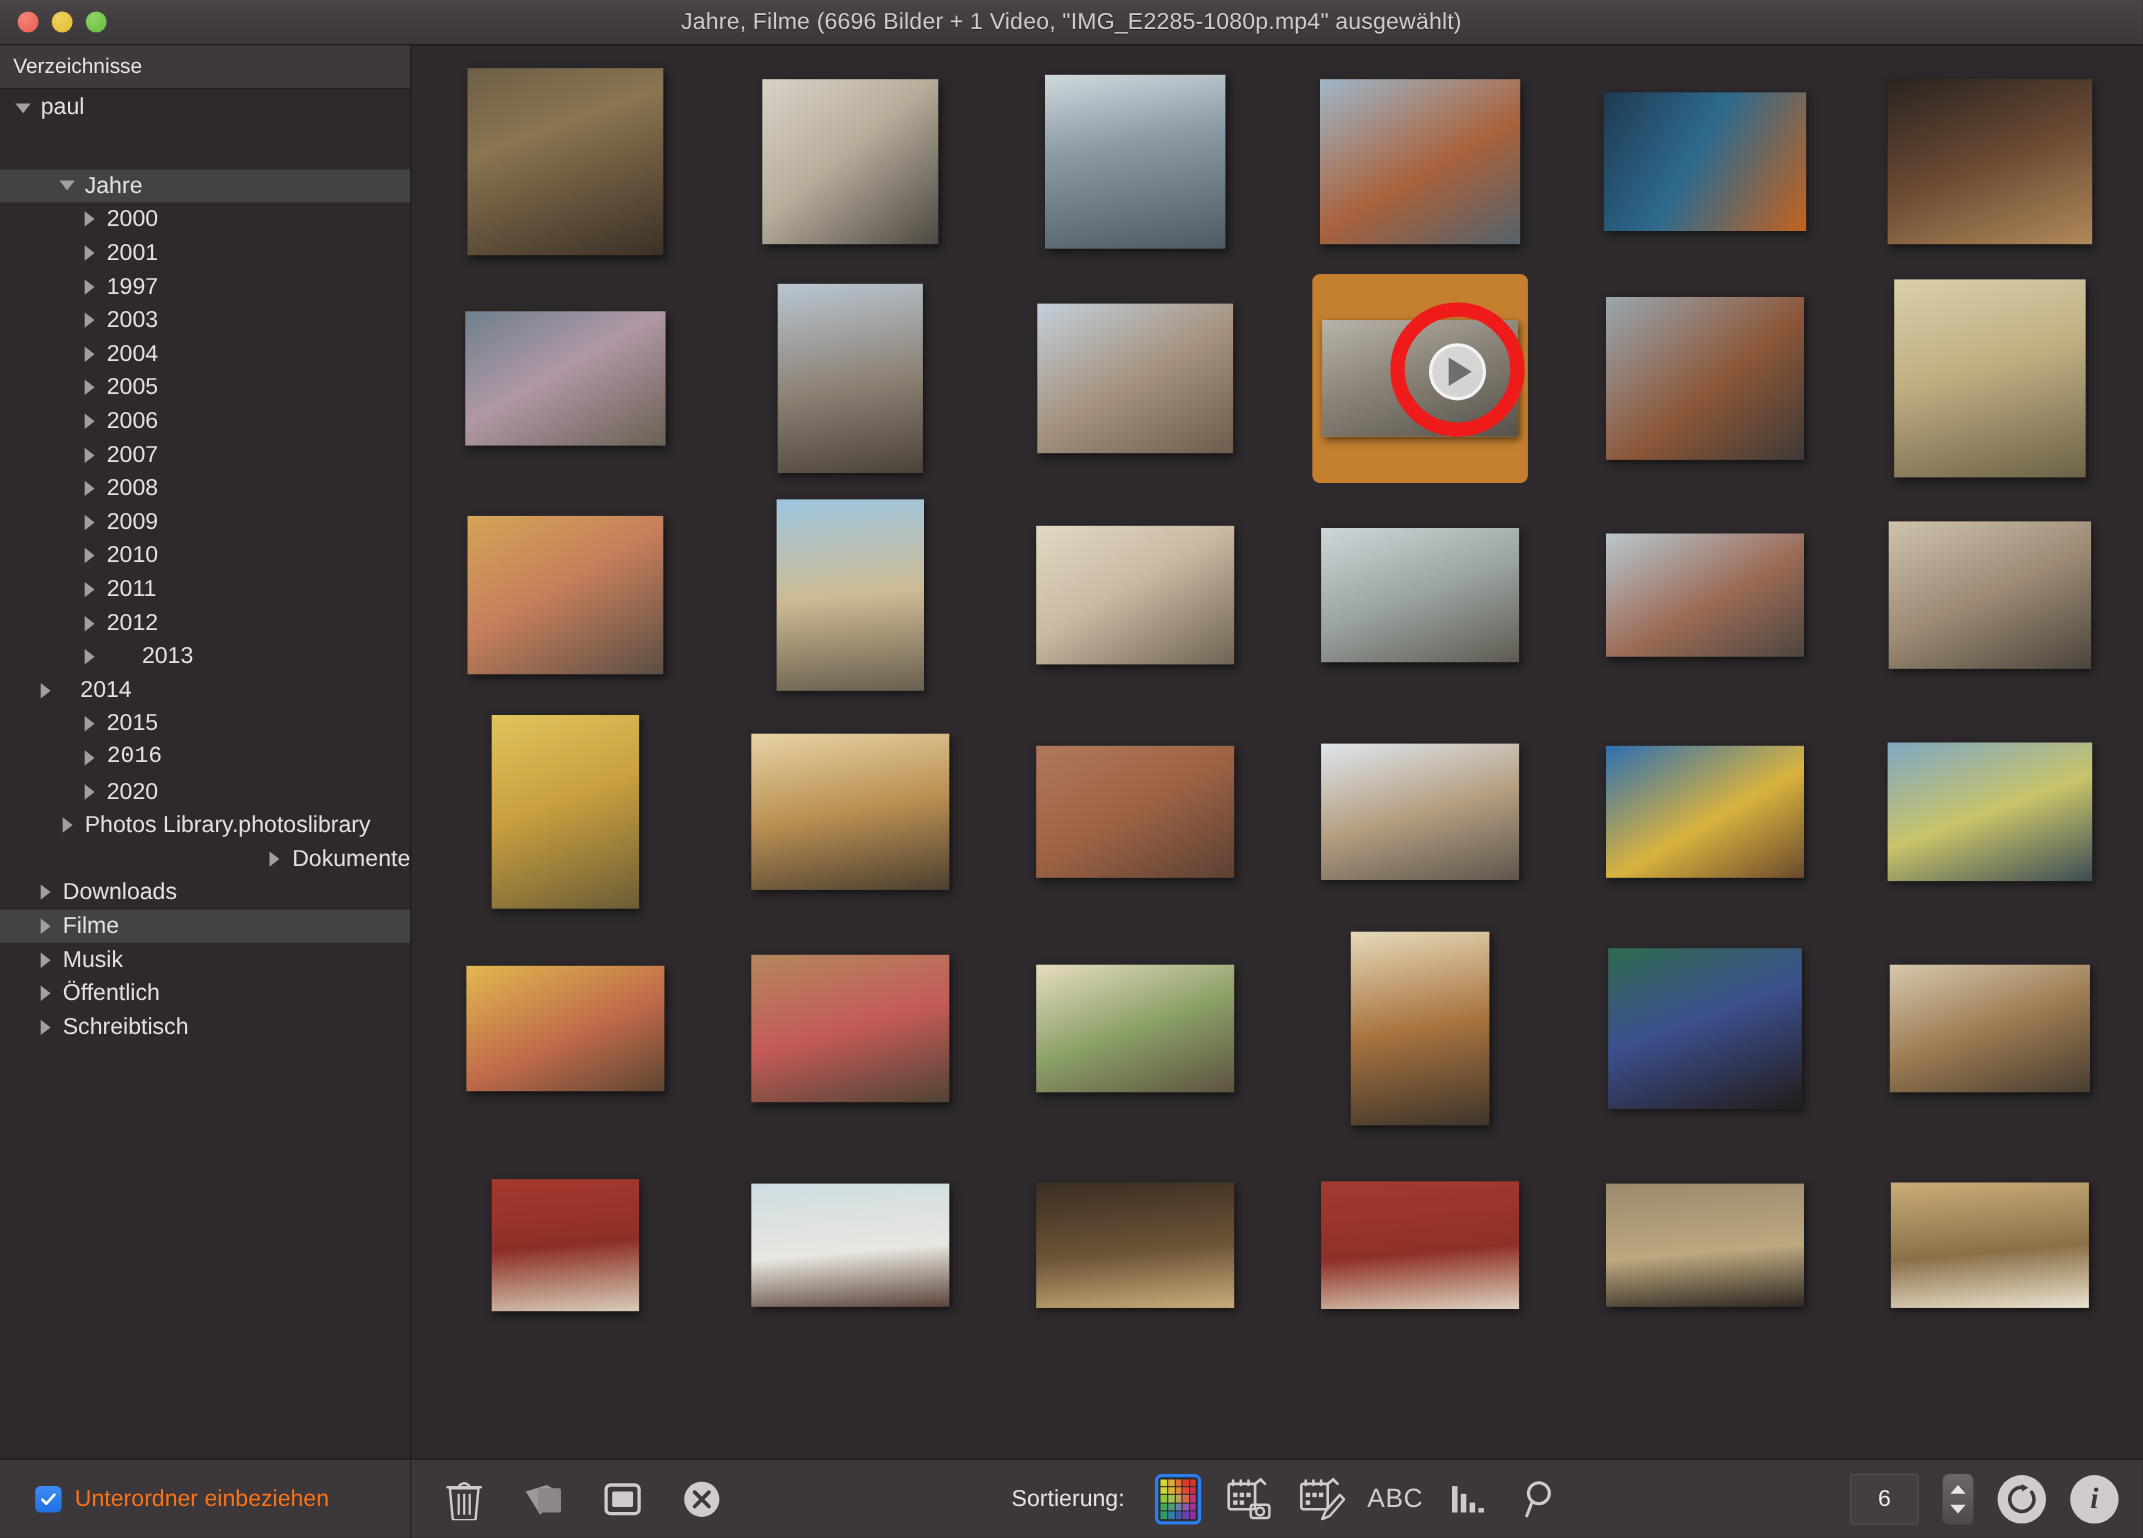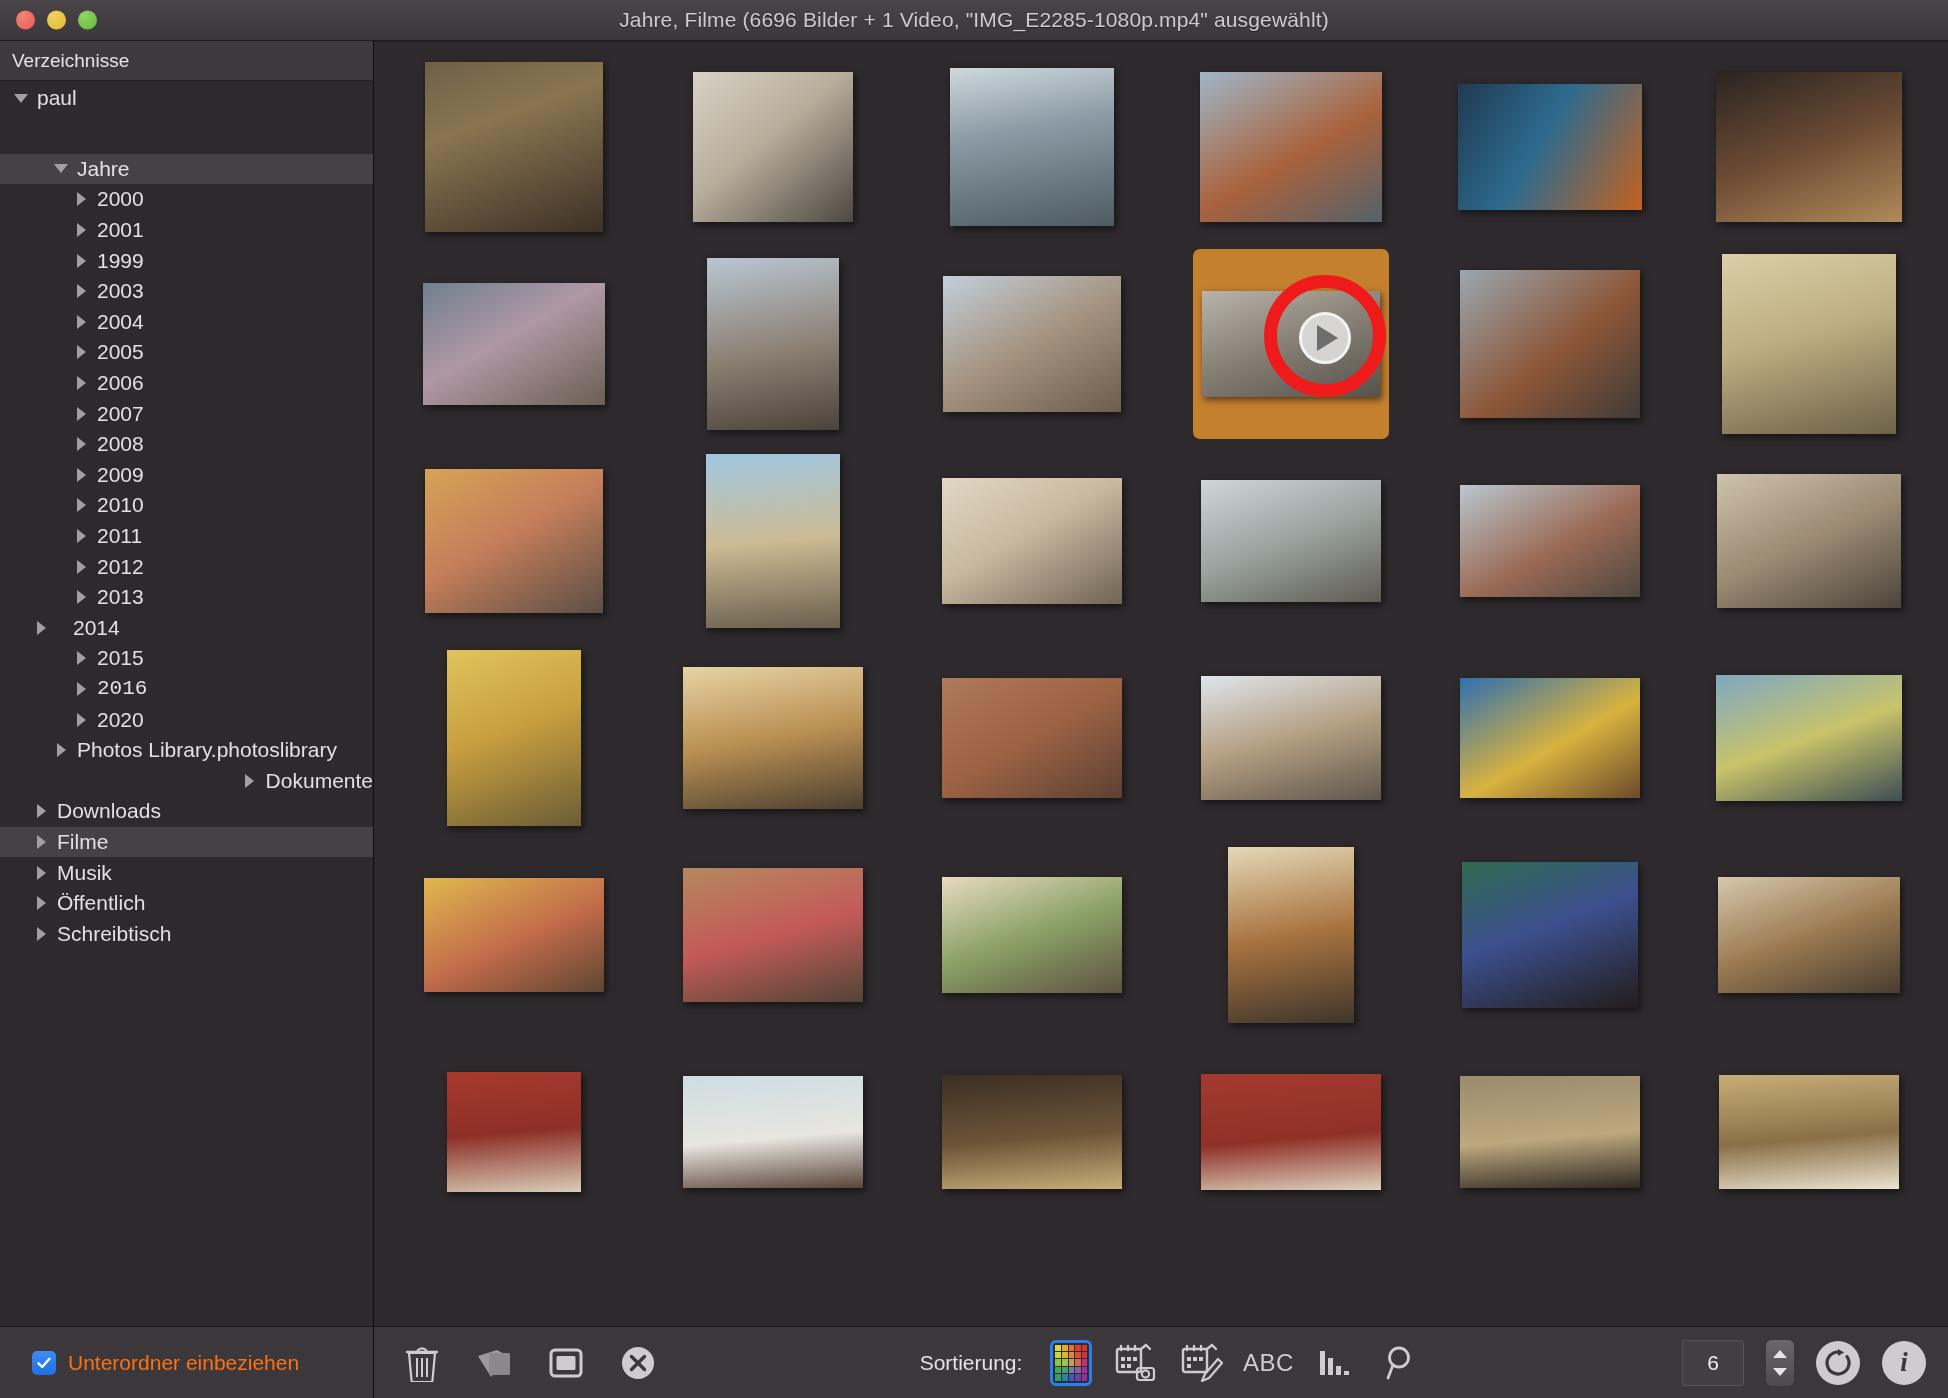--- a/index.html
+++ b/index.html
@@ -345,21 +345,21 @@
           <div class="tree-row" style="padding-left: 70px;">
             <span class="tw">
               <span class="tri-right"></span>
             </span>
             <span class="tree-label">2001</span>
           </div>
           <div class="tree-row" style="padding-left: 70px;">
             <span class="tw">
               <span class="tri-right"></span>
             </span>
-            <span class="tree-label">1999</span>
+            <span class="tree-label">1997</span>
           </div>
           <div class="tree-row" style="padding-left: 70px;">
             <span class="tw">
               <span class="tri-right"></span>
             </span>
             <span class="tree-label">2003</span>
           </div>
           <div class="tree-row" style="padding-left: 70px;">
             <span class="tw">
               <span class="tri-right"></span>
@@ -407,21 +407,21 @@
               <span class="tri-right"></span>
             </span>
             <span class="tree-label">2011</span>
           </div>
           <div class="tree-row" style="padding-left: 70px;">
             <span class="tw">
               <span class="tri-right"></span>
             </span>
             <span class="tree-label">2012</span>
           </div>
-          <div class="tree-row" style="padding-left: 70px;">
+          <div class="tree-row" style="padding-left: 70px; gap: 32px;">
             <span class="tw">
               <span class="tri-right"></span>
             </span>
             <span class="tree-label">2013</span>
           </div>
           <div class="tree-row" style="padding-left: 30px; gap: 16px;">
             <span class="tw">
               <span class="tri-right"></span>
             </span>
             <span class="tree-label">2014</span>

